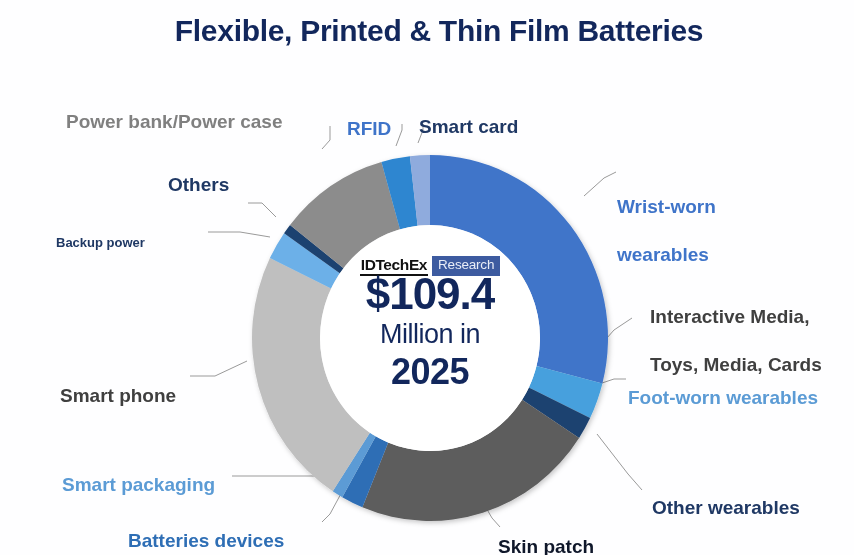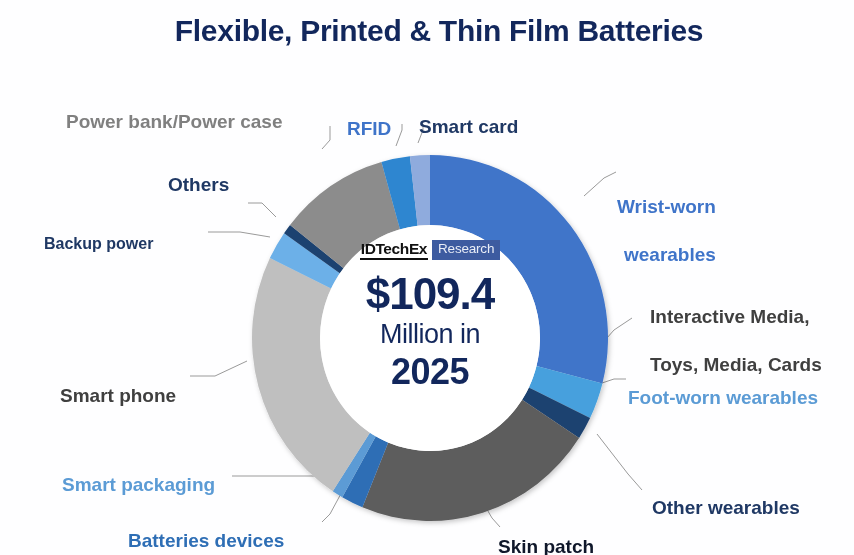--- a/index.html
+++ b/index.html
@@ -52,21 +52,21 @@
     position: absolute;
     left: 0;
     top: 0;
     width: 410px;
     height: 420px;
     pointer-events: none;
   }
   #logo-row {
     position: absolute;
     left: 0;
-    top: 112px;
+    top: 128px;
     width: 410px;
     display: flex;
     justify-content: center;
     align-items: stretch;
     gap: 4px;
   }
   #logo-idtechex {
     font-family: "Liberation Sans", sans-serif;
     font-size: 15.5px;
     font-weight: bold;
@@ -217,37 +217,37 @@
   </div>
 
   <div class="lbl" id="lbl-power-bank" style="left:66px; top:92px; font-size:19px; color:#808080;">Power bank/Power case</div>
 
   <div class="lbl" id="lbl-rfid" style="left:347px; top:99px; font-size:19px; color:#3f74c9;">RFID</div>
 
   <div class="lbl" id="lbl-smart-card" style="left:419px; top:97px; font-size:19px; color:#1f3864;">Smart card</div>
 
   <div class="lbl" id="lbl-others" style="left:168px; top:155px; font-size:19px; color:#1f3864;">Others</div>
 
-  <div class="lbl" id="lbl-backup-power" style="left:44px; top:216px; font-size:16px; color:#1f3864;">Backup power</div>
+  <div class="lbl" id="lbl-backup-power" style="left:56px; top:216px; font-size:13px; color:#1f3864;">Backup power</div>
 
   <div class="lbl" id="lbl-smart-phone" style="left:60px; top:366px; font-size:19px; color:#3f3f3f;">Smart phone</div>
 
   <div class="lbl" id="lbl-smart-packaging" style="left:62px; top:455px; font-size:19px; color:#5b9bd5;">Smart packaging</div>
 
   <div class="lbl" id="lbl-connected-devices" style="left:128px; top:511px; font-size:19px; color:#2e6eb5;">Batteries devices</div>
 
   <div class="lbl" id="lbl-skin-patch" style="left:498px; top:517px; font-size:19px; color:#0f172a;">Skin patch</div>
 
   <div class="lbl" id="lbl-other-wearables" style="left:652px; top:478px; font-size:19px; color:#1f3864;">Other wearables</div>
 
   <div class="lbl" id="lbl-foot-worn" style="left:628px; top:368px; font-size:19px; color:#5b9bd5;">Foot-worn wearables</div>
 
   <div class="lbl" id="lbl-interactive-media" style="left:650px; top:265px; font-size:19px; color:#3f3f3f; text-align:left;">
     <div>Interactive Media,</div>
     <div style="margin-top:3px;">Toys, Media, Cards</div>
   </div>
 
-  <div class="lbl" id="lbl-wrist-worn" style="left:617px; top:155px; font-size:19px; color:#3f74c9; text-align:right;">
+  <div class="lbl" id="lbl-wrist-worn" style="left:617px; top:155px; font-size:19px; color:#3f74c9; text-align:left;">
     <div>Wrist-worn</div>
     <div style="margin-top:3px;">wearables</div>
   </div>
 
 </div>
 
 </body></html>

